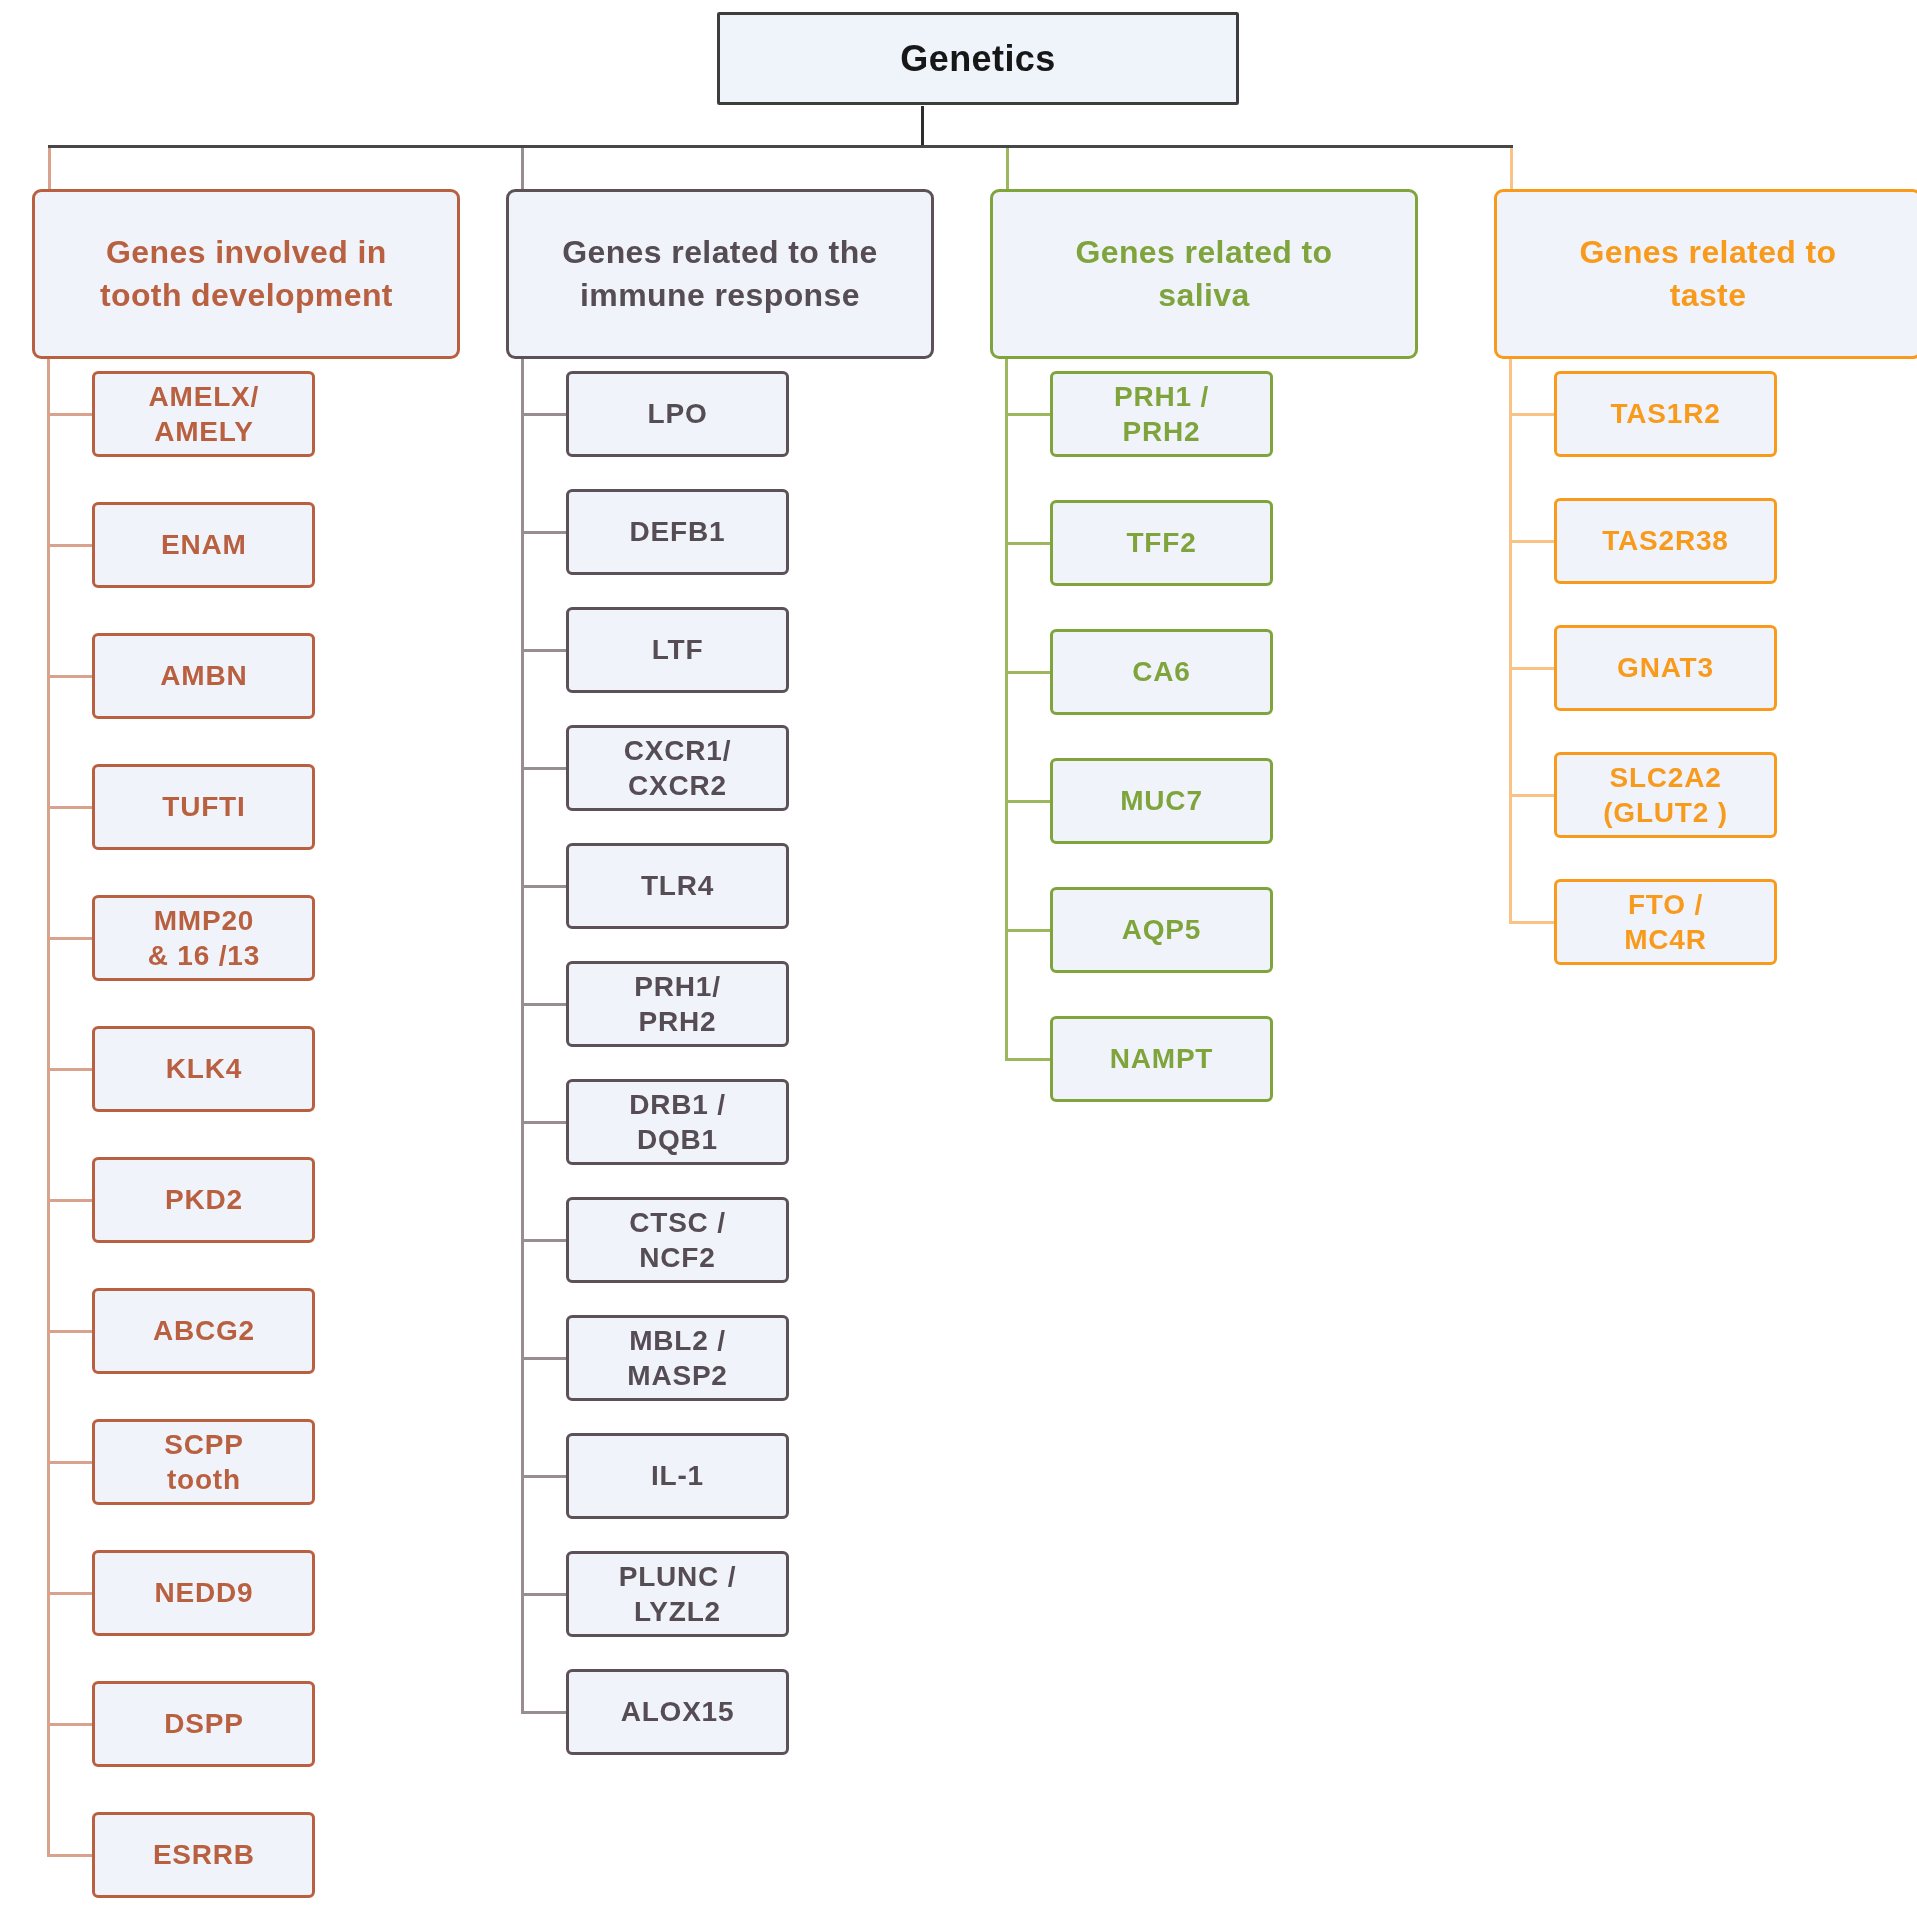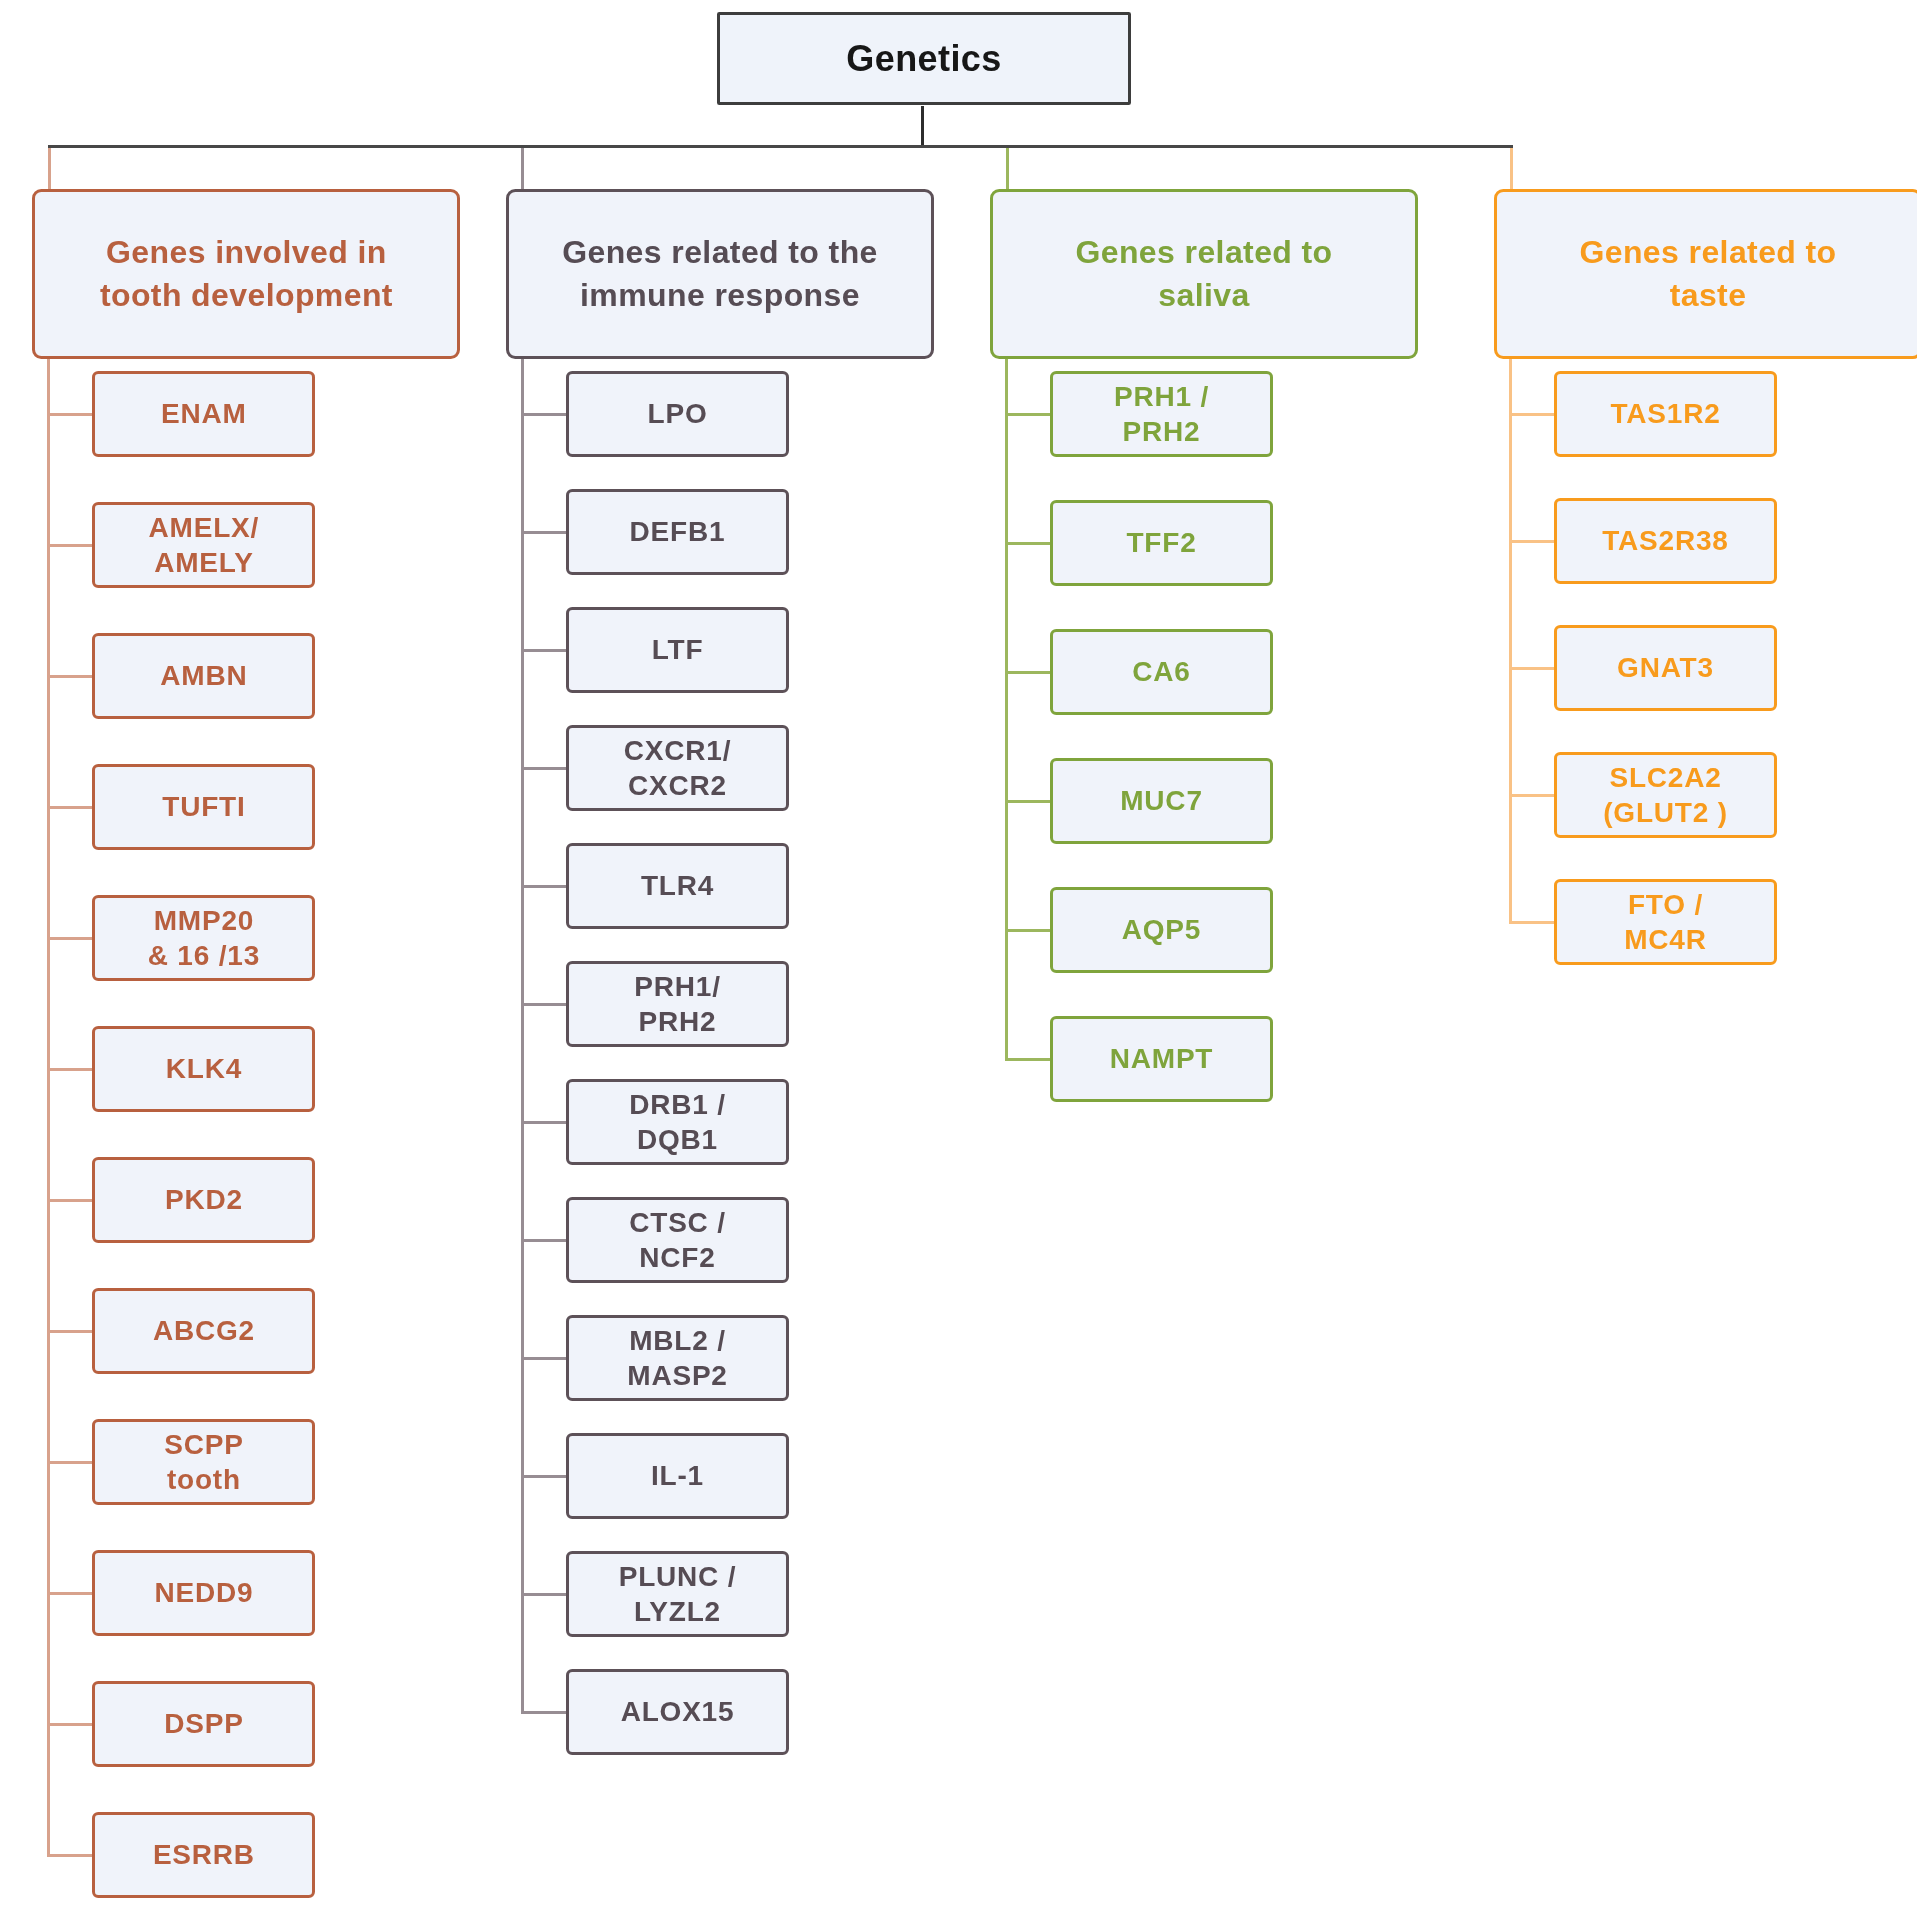--- a/index.html
+++ b/index.html
@@ -6,21 +6,21 @@
   * { box-sizing: border-box; margin: 0; padding: 0; }
   html, body { background: #ffffff; }
   body {
     width: 1918px; height: 1923px; position: relative;
     font-family: "Liberation Sans", "DejaVu Sans", sans-serif;
     font-weight: bold;
   }
 
   
   .root-box {
-    position: absolute; left: 717px; top: 12.3px; width: 414px; height: 93px;
+    position: absolute; left: 717px; top: 12.3px; width: 522px; height: 93px;
     background: #eff3fa; border: 3.1px solid #3d3d3d; border-radius: 2.3px;
     display: flex; align-items: center; justify-content: center;
     font-size: 36px; color: #171717; letter-spacing: 0.4px;
   }
 
   
   .vline, .hline { position: absolute; }
   .root-drop  { left: 921px; top: 106px; width: 3.1px;  height: 39px; background: #2d2d2d; }
   .rail       { left: 48px;   top: 145px; width: 1465px; height: 3.1px; background: #474747; }
   .drop       { top: 148px; width: 3.1px; height: 42px; }
@@ -78,25 +78,25 @@
 <div class="vline drop drop-c1"></div>
 <div class="vline drop drop-c2"></div>
 <div class="vline drop drop-c3"></div>
 <div class="vline drop drop-c4"></div>
 
 <div class="col col-1">
   <div class="header-box">Genes involved in
 tooth development</div>
   <div class="items">
     <div class="row">
-        <div class="item-box">ENAM</div>
-      </div>
-    <div class="row">
         <div class="item-box">AMELX/
 AMELY</div>
+      </div>
+    <div class="row">
+        <div class="item-box">ENAM</div>
       </div>
     <div class="row">
         <div class="item-box">AMBN</div>
       </div>
     <div class="row">
         <div class="item-box">TUFTI</div>
       </div>
     <div class="row">
         <div class="item-box">MMP20
 &amp; 16 /13</div>

